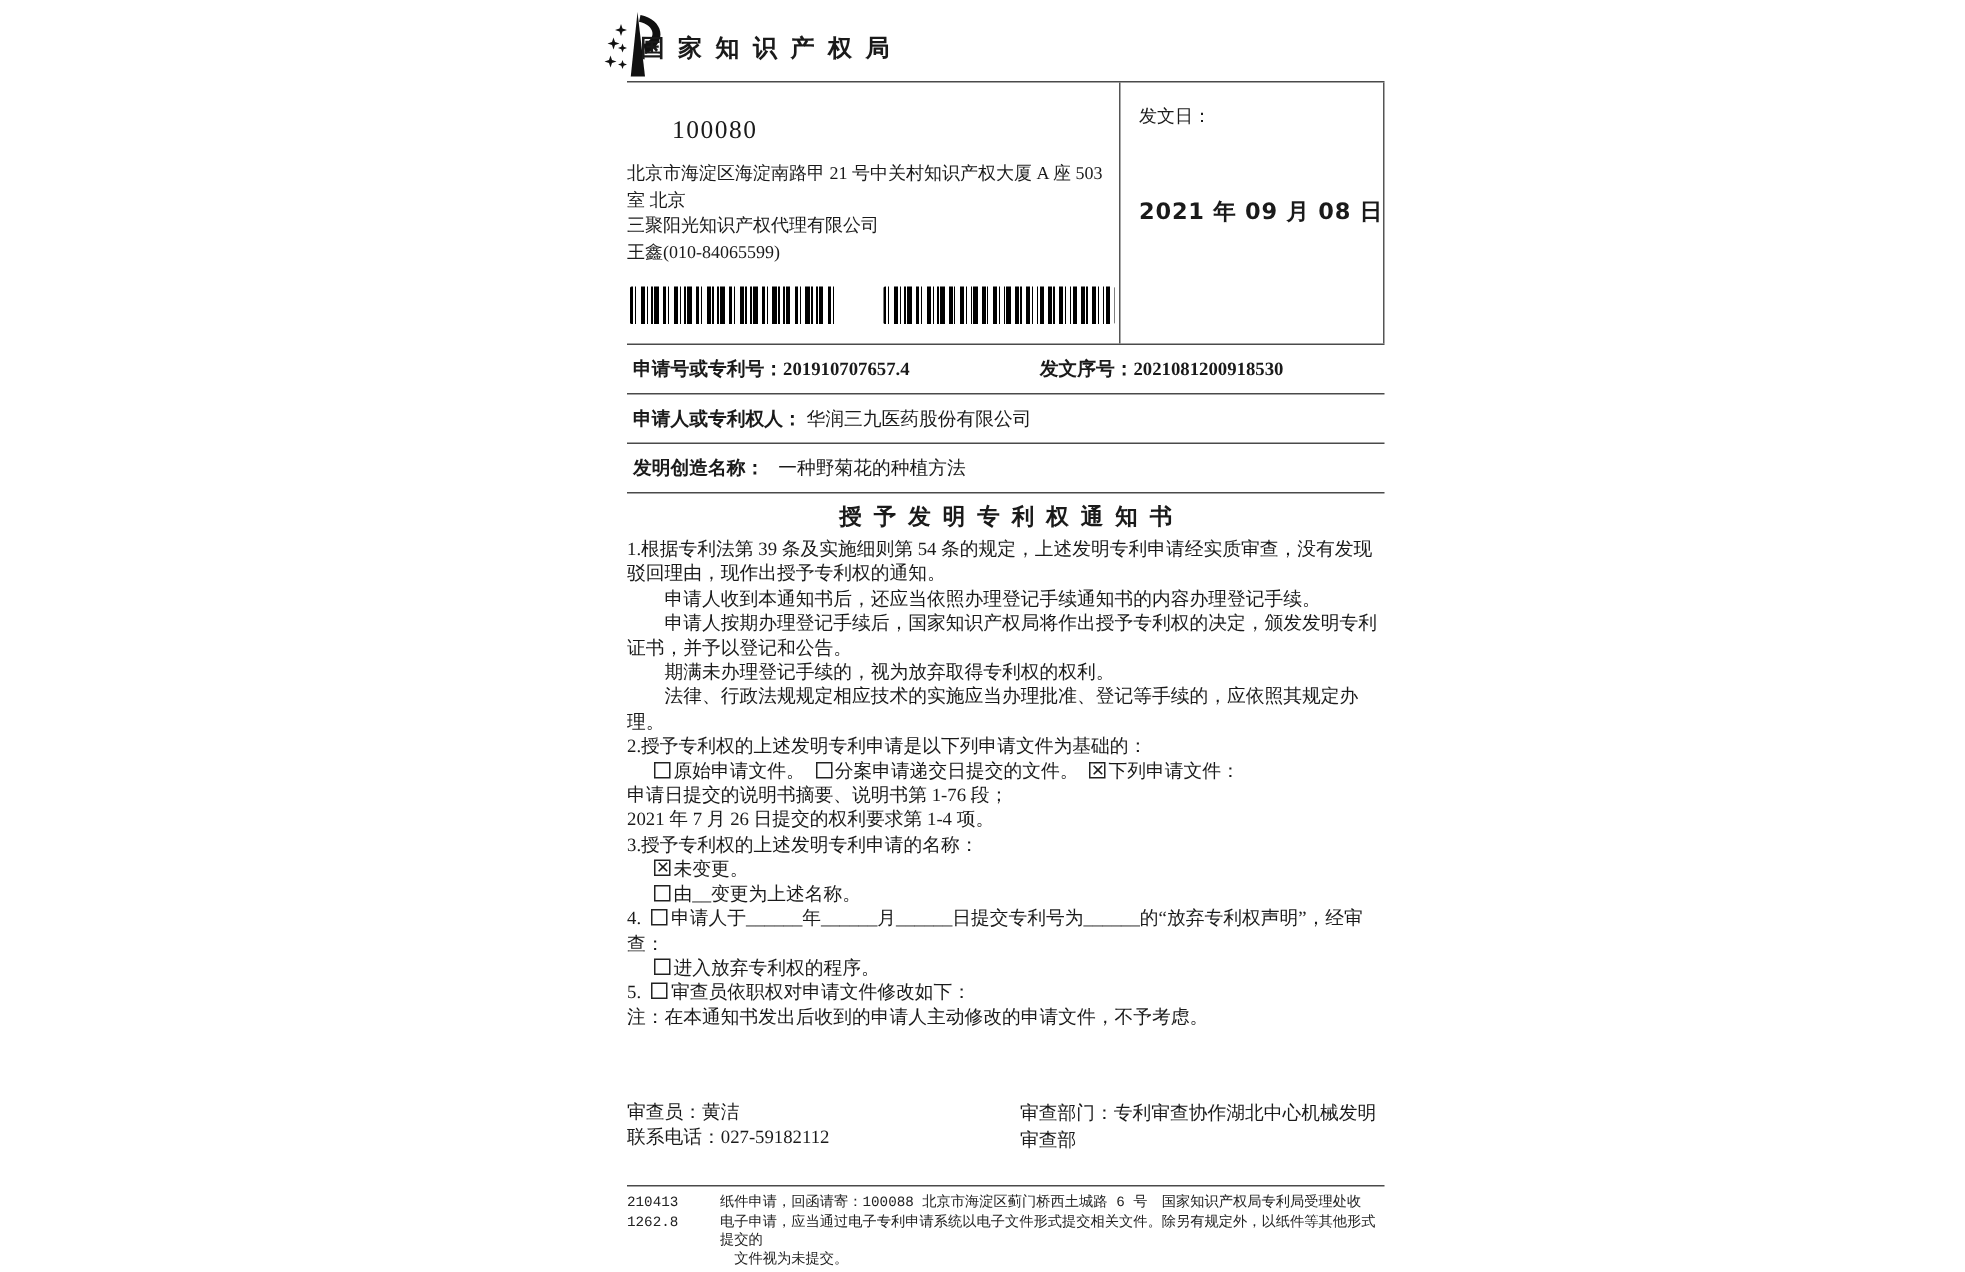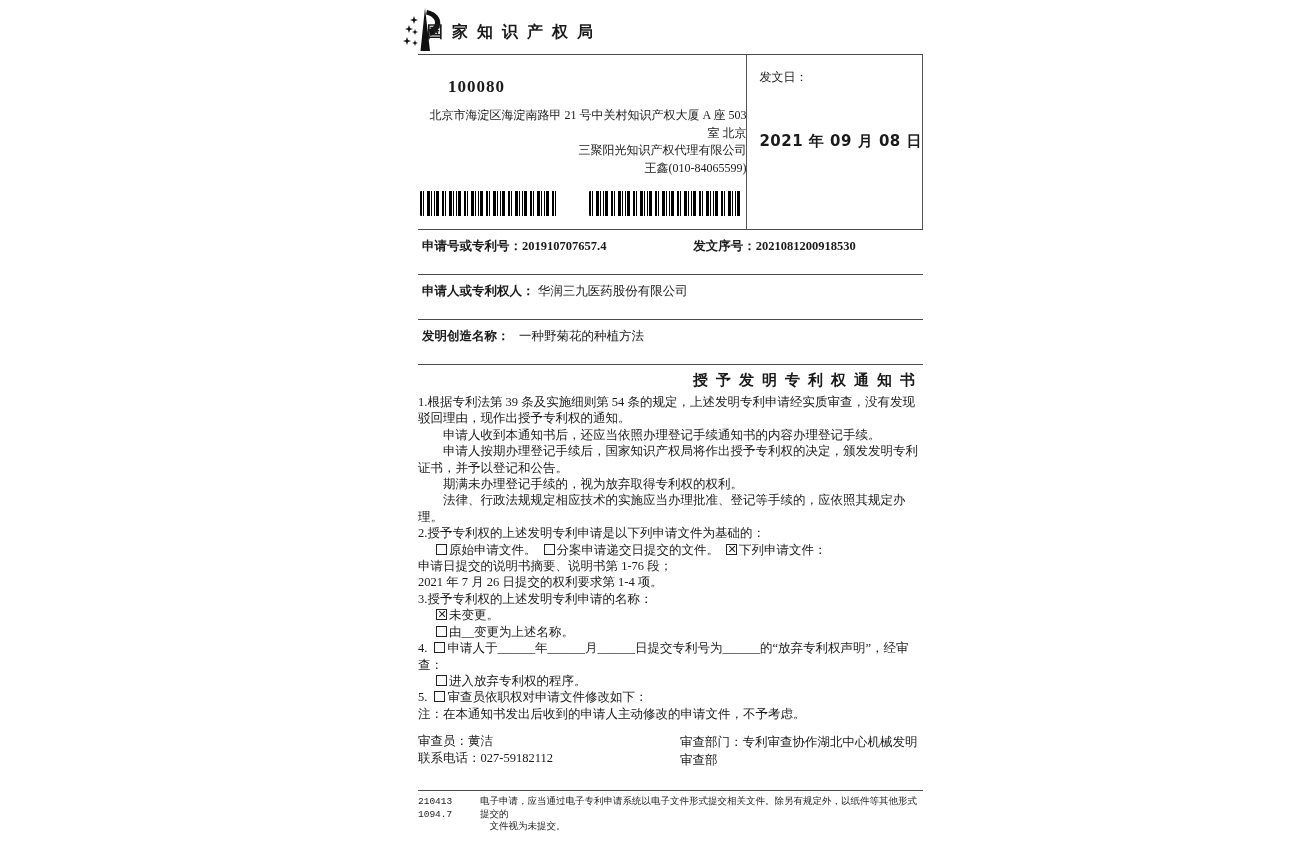--- a/index.html
+++ b/index.html
@@ -14,47 +14,47 @@
   .masthead { position:relative; height:55px; border-bottom:1.5px solid #4a4a4a; }
   .logo { position:absolute; left:-16px; top:7px; }
   .agency {
     position:absolute; left:0; right:0; top:22px; 
     font-size:16px; font-weight:bold; letter-spacing:9px; text-indent:9px;
   }
 
   
   .top-box { display:flex; height:175px; border-bottom:1.5px solid #4a4a4a; }
   .mail-cell { width:372px; position:relative; }
-  .postcode { margin:22px 0 10px 30px; font-size:17px; font-weight:bold; letter-spacing:1px; }
-  .addr-line { text-align:right; font-size:12px; line-height:17.5px; }
+  .postcode { margin:22px 0 10px 30px; font-size:17px; font-weight:normal; letter-spacing:1px; }
+  .addr-line { text-align:left; font-size:12px; line-height:17.5px; }
   .barcode-row { position:absolute; left:2px; bottom:13px; display:flex; }
   .barcode {
     height:25px; border-radius:1px;
     background:repeating-linear-gradient(90deg,
       #000 0 2px, #fff 2px 3px, #000 3px 4px, #fff 4px 7px,
       #000 7px 10px, #fff 10px 11px, #000 11px 12px, #fff 12px 14px,
       #000 14px 15px, #fff 15px 16px, #000 16px 19px, #fff 19px 22px);
   }
   .bc1 { width:138px; margin-right:31px; }
   .bc2 { width:154px; }
   .date-cell { flex:1; border-left:1.5px solid #555; border-right:1.5px solid #555; padding:14px 0 0 12px; }
   .date-label { font-size:12px; }
   .date-value {
     margin-top:46px; font-family:"DejaVu Sans","Liberation Sans",sans-serif;
     font-size:15px; font-weight:600; letter-spacing:0.5px; white-space:nowrap;
   }
 
   
-  .info-row { border-bottom:1.5px solid #4a4a4a; font-size:12.5px; padding:8px 4px 19px 4px; }
+  .info-row { border-bottom:1.5px solid #4a4a4a; font-size:12.5px; padding:8px 4px 7px 4px; }
   .info-row .lbl { font-weight:bold; }
   .info-row .val-bold { font-weight:bold; }
   .grp1 { display:inline-block; width:268px; }
 
   
-  .notice-title { margin-top:6px; text-align:right; font-size:15px; font-weight:bold; letter-spacing:8px; text-indent:8px; }
+  .notice-title { margin-top:6px; text-align:center; font-size:15px; font-weight:bold; letter-spacing:8px; text-indent:8px; }
   .body-text { margin-top:4px; font-size:12.5px; line-height:16.4px; }
   .body-text p { margin:0; }
   .ind { text-indent:2em; }
   .opt-line { margin-left:18px; }
   .opt-line .txt { margin-right:7px; }
   .detail { margin-left:30px; }
   .num-line .num { margin-right:7px; }
   .cb {
     display:inline-block; width:11px; height:11px; border:1px solid #222;
     vertical-align:-1px; margin-right:2px; position:relative; background:#fff;
@@ -177,21 +177,22 @@
     </div>
     <div class="sig-right">
       <div><span>审查部门：</span><span>专利审查协作湖北中心机械发明</span></div>
       <div>审查部</div>
     </div>
   </div>
 
   <div class="footer">
     <div class="foot-codes">
       <div>210413</div>
-      <div>1094.7</div>
+      <div>1262.8</div>
     </div>
     <div class="foot-text">
+      <div>纸件申请，回函请寄：100088  北京市海淀区蓟门桥西土城路 6 号　国家知识产权局专利局受理处收</div>
       <div>电子申请，应当通过电子专利申请系统以电子文件形式提交相关文件。除另有规定外，以纸件等其他形式提交的</div>
       <div class="foot-indent">文件视为未提交。</div>
     </div>
   </div>
 
 </div>
 
 </body></html>

